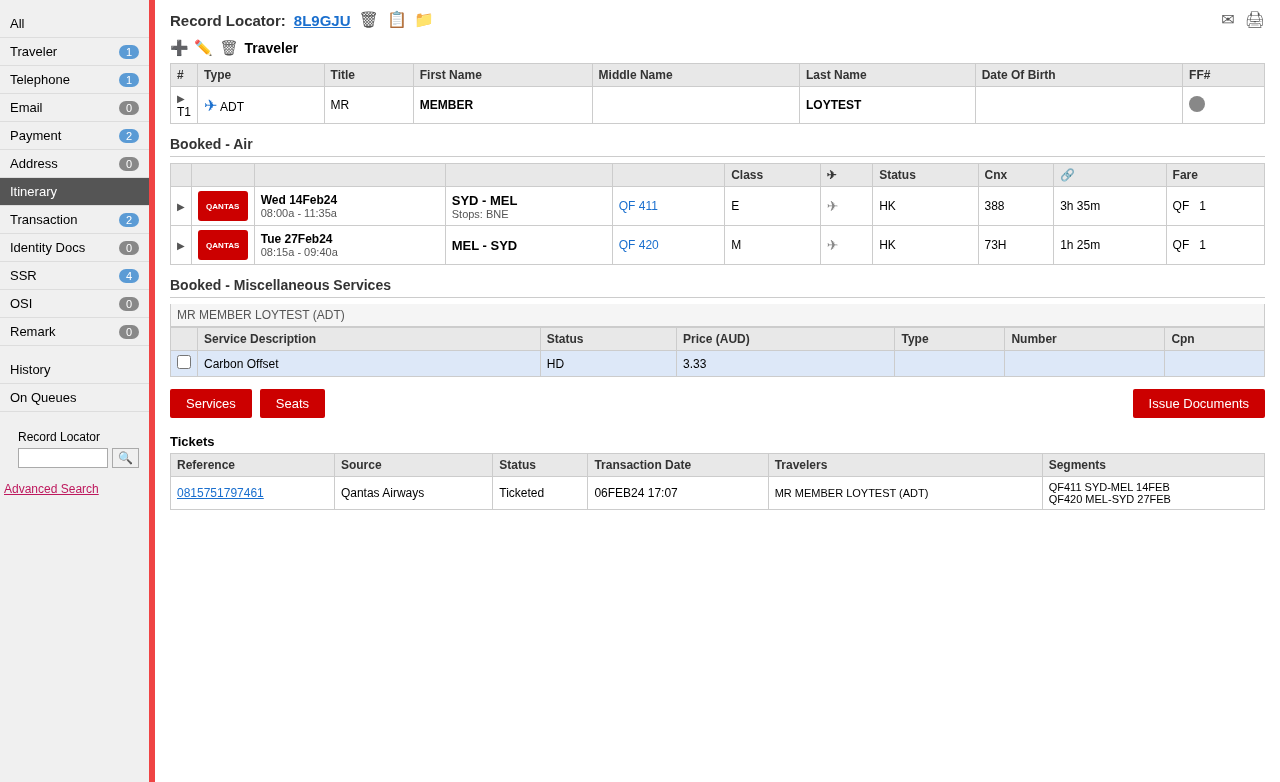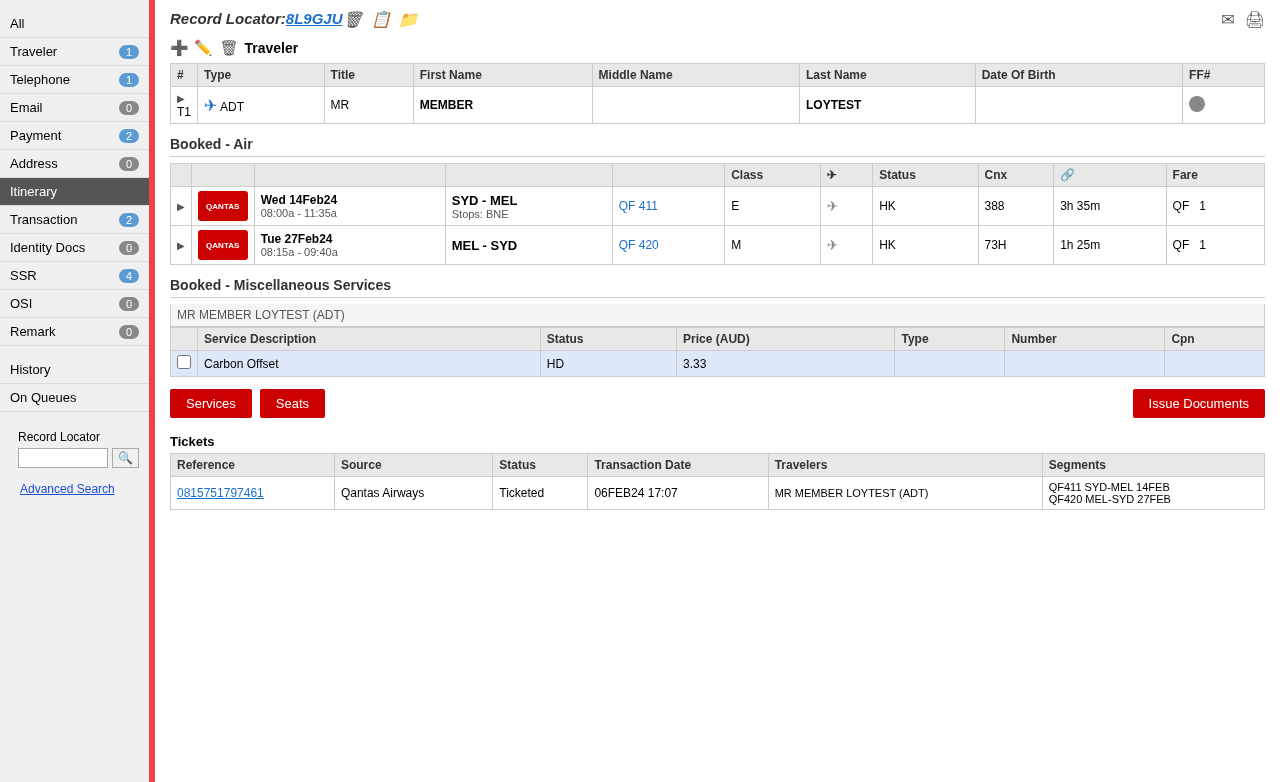--- a/index.html
+++ b/index.html
@@ -52,22 +52,22 @@
     }
     .search-btn {
       background: #f0f0f0;
       border: 1px solid #aaa;
       cursor: pointer;
       padding: 2px 5px;
       font-size: 12px;
     }
     .advanced-search-link {
       display: block;
-      padding: 6px 20px;
-      color: #1d4ed8;
+      padding: 6px 4px;
+      color: #be185d;
       font-size: 12px;
       cursor: pointer;
       text-decoration: underline;
     }
     .office-queues-link {
       display: block;
       padding: 6px 10px;
       color: #333;
       font-size: 12px;
       cursor: pointer;
@@ -306,21 +306,21 @@
       <input id="record-locator-input" type="text" style="">
       <button class="search-btn">🔍</button>
     </div>
   </div>
   <a class="advanced-search-link">Advanced Search</a>
 </div>
 
 <div id="main">
 
   <div id="header-bar">
-    <div style="display:flex;align-items:flex-start;font-style:italic;">
+    <div style="display:flex;align-items:flex-end;gap:8px;">
       <span style="font-size:15px;font-weight:bold;color:#333;">Record Locator:</span>
       <span id="record-locator-code" style="color:#1a6fce;text-decoration:underline;cursor:pointer;font-size:15px;font-weight:bold;">8L9GJU</span>
       <div class="toolbar-icons">
         <span class="toolbar-icon">🗑</span>
         <span class="toolbar-icon">📋</span>
         <span class="toolbar-icon">📁</span>
       </div>
     </div>
     <div class="header-right-icons">
       <span class="toolbar-icon">✉</span>

